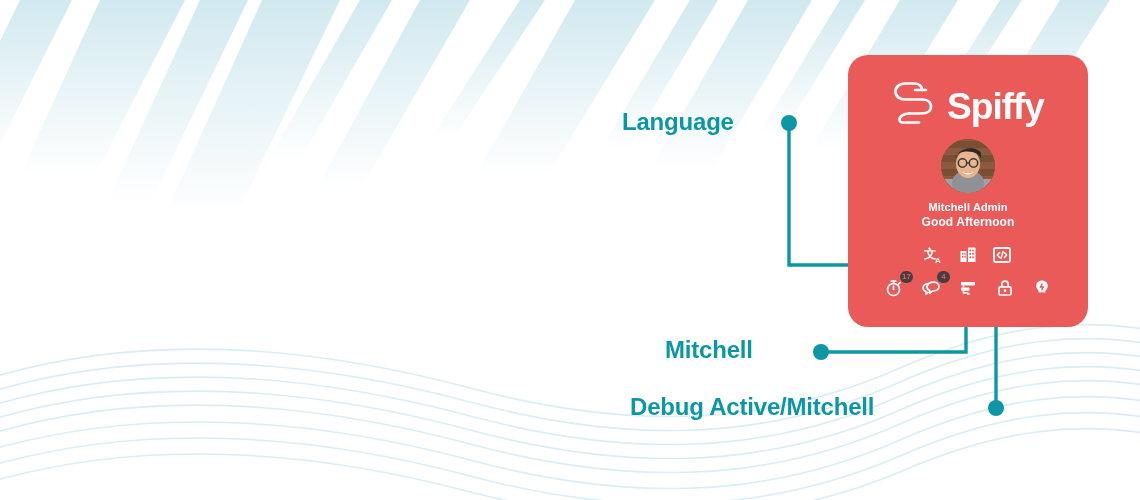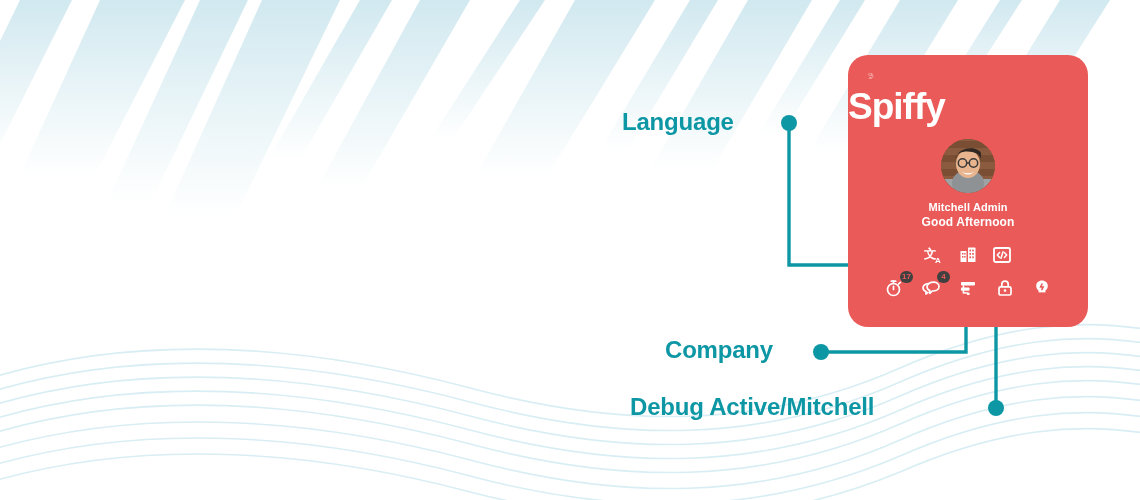--- a/index.html
+++ b/index.html
@@ -83,25 +83,24 @@
     height: 272px;
     background: #ea5a58;
     border-radius: 20px;
     box-sizing: border-box;
     padding-top: 18px;
     z-index: 3;
   }
 
   #card-brand {
     display: flex;
-    align-items: flex-start;
+    align-items: flex-end;
     justify-content: center;
     gap: 9px;
     height: 52px;
-    flex-direction: column;
   }
   #brand-name {
     color: #ffffff;
     font-size: 37px;
     font-weight: bold;
     letter-spacing: -1px;
     line-height: 1;
   }
 
   #card-user {
@@ -209,21 +208,21 @@
     <path d="M-10,450 C 150,404 320,420 470,460 C 620,500 760,502 900,440 C 1000,396 1080,390 1150,402"></path>
     <path d="M-10,466 C 150,420 320,436 470,476 C 620,516 760,516 900,456 C 1000,412 1080,406 1150,418"></path>
     <path d="M-10,482 C 150,436 320,452 470,492 C 620,530 760,530 900,472 C 1000,428 1080,422 1150,434"></path>
   </g>
 </svg>
 
 <div id="left-copy">
 </div>
 
 <div class="callout-label" id="label-language">Language</div>
-<div class="callout-label" id="label-company">Company</div>
+<div class="callout-label" id="label-company">Mitchell</div>
 <div class="callout-label" id="label-debug">Debug Active/Mitchell</div>
 
 <svg id="connectors" viewBox="0 0 1140 500">
   <g stroke="#0d97a5" stroke-width="3.4" fill="none">
 
     <path d="M789,126 L789,265 L952,265"></path>
 
     <path d="M966,276 L966,352 L824,352"></path>
 
     <path d="M996,276 L996,406"></path>

